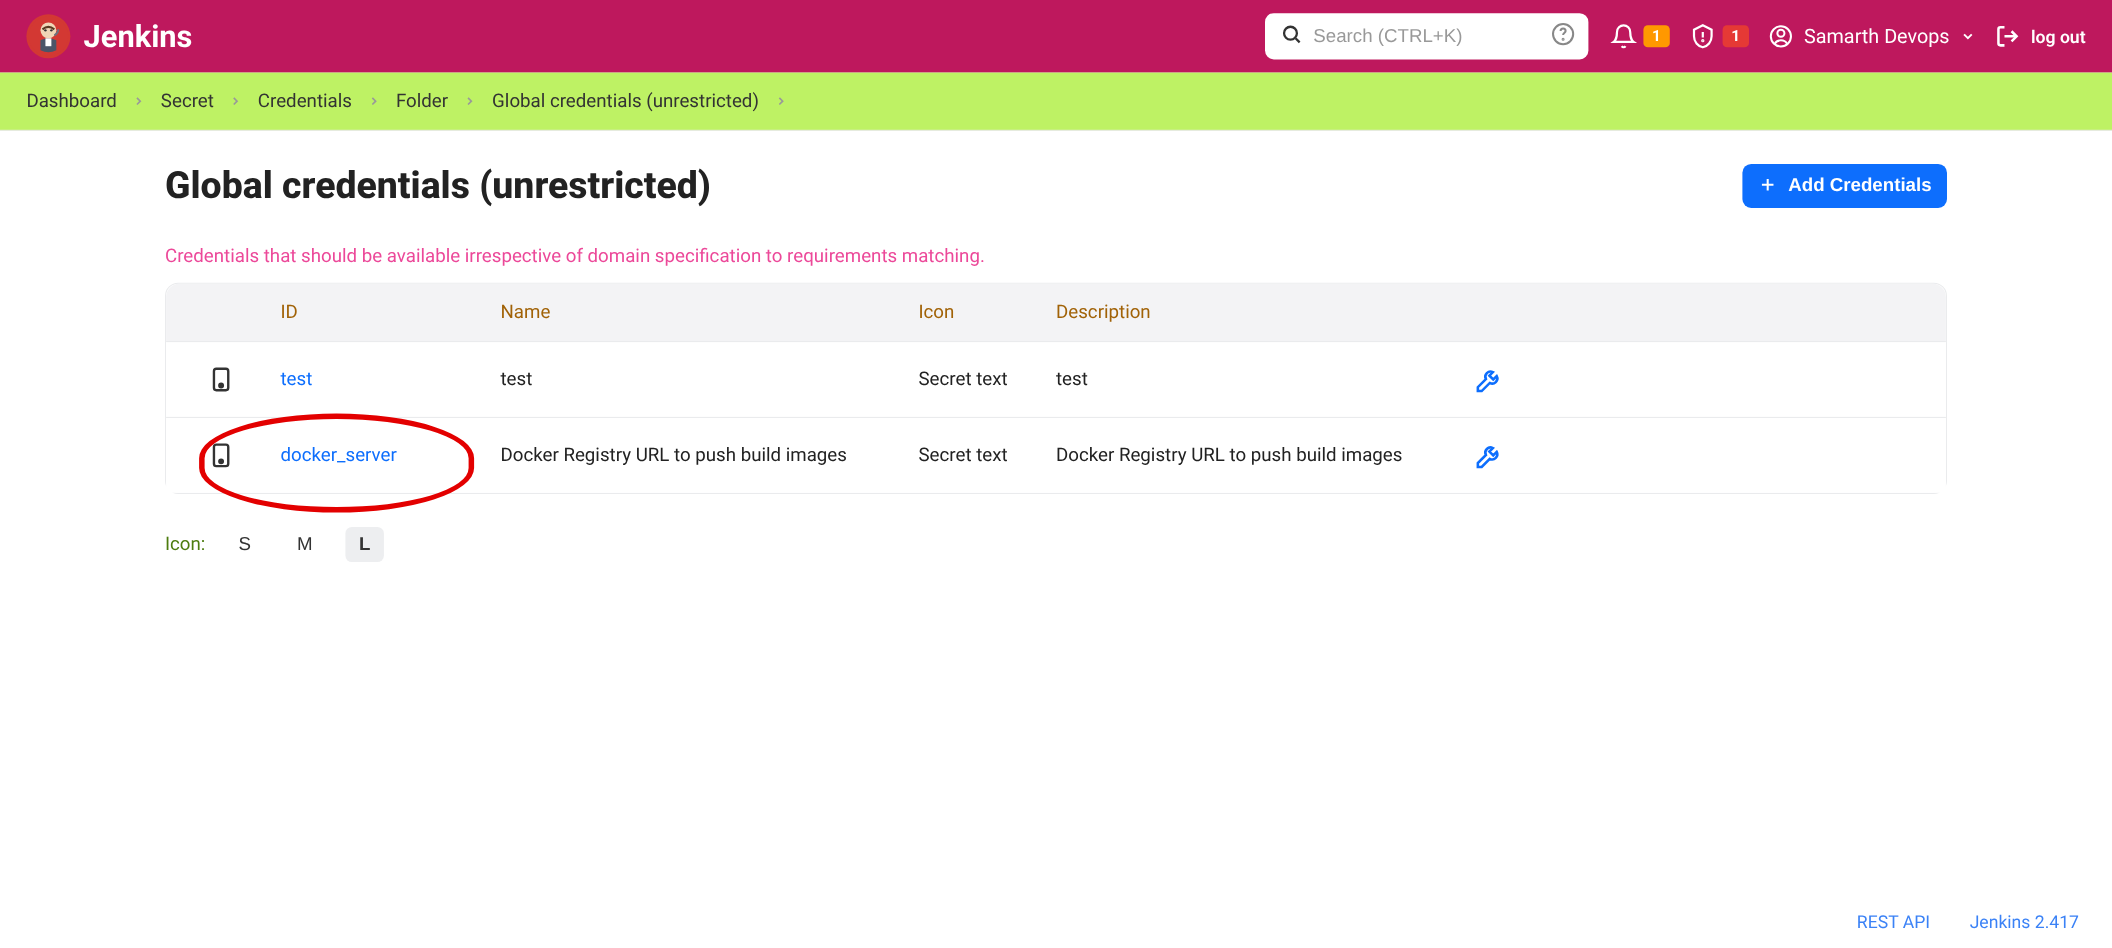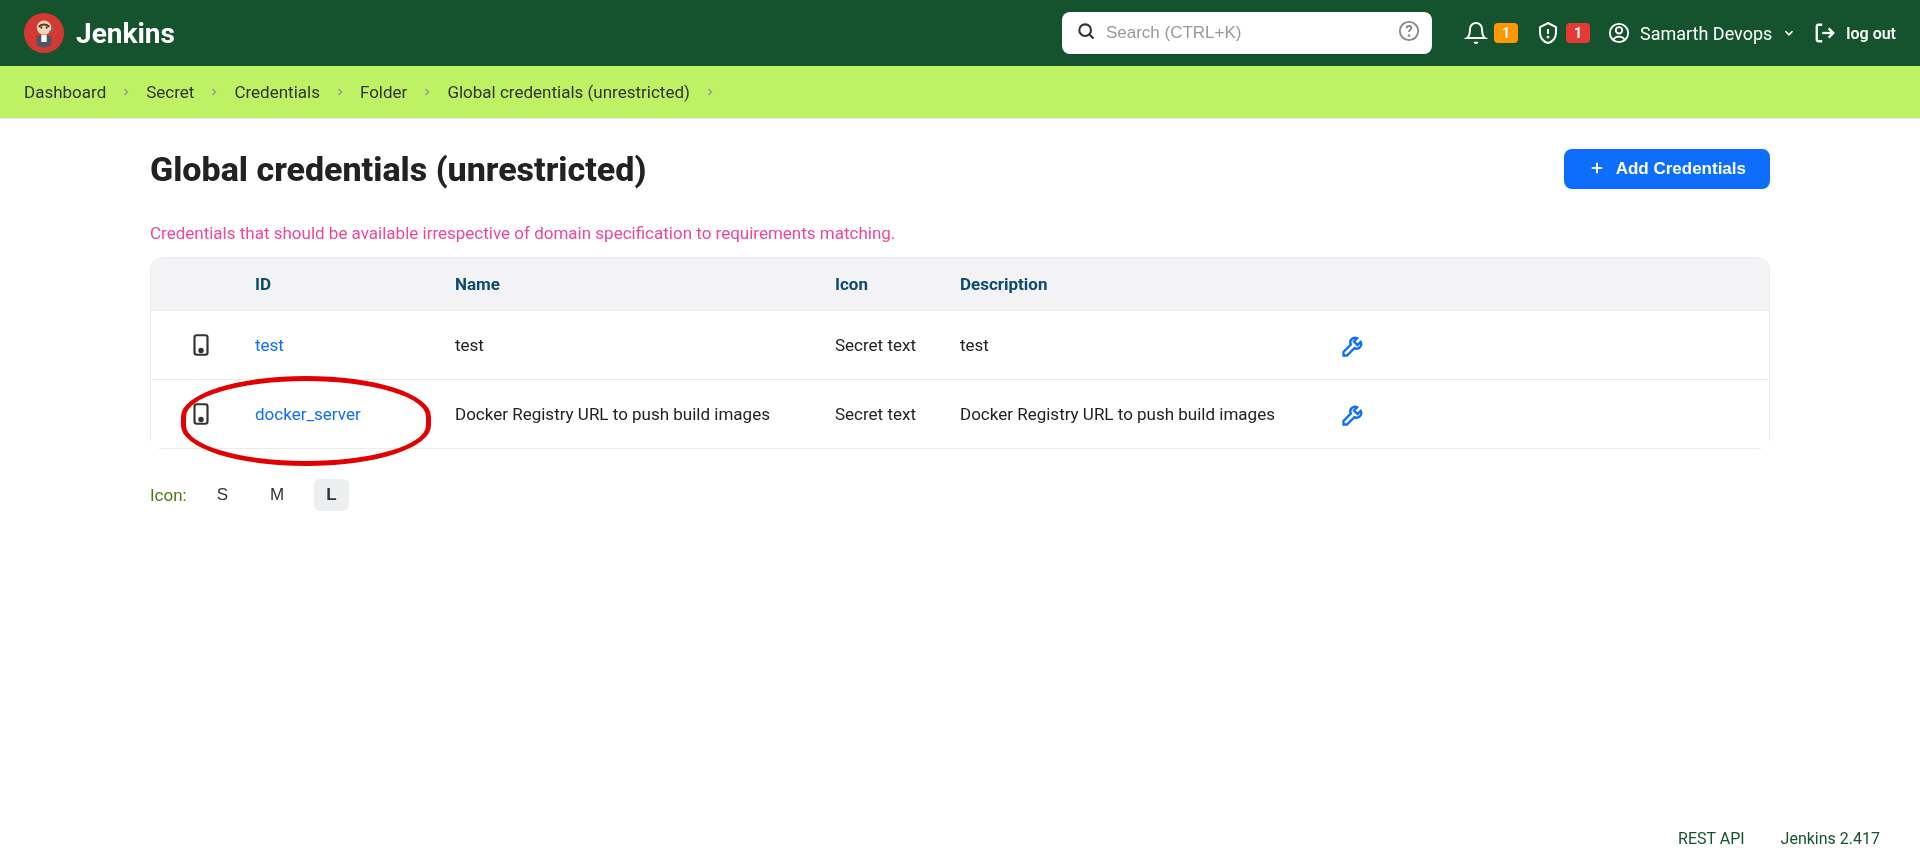--- a/index.html
+++ b/index.html
@@ -1,25 +1,25 @@
 <!DOCTYPE html>
 <html><head>
   <meta charset="utf-8">
   <style>
     * { margin: 0; padding: 0; box-sizing: border-box; }
     body { font-family: -apple-system, BlinkMacSystemFont, "Segoe UI", Roboto, Arial, sans-serif; background: #fff; color: #333; }
 
     
-    .header { background: #14532d; height: 66px; display: flex; align-items: center; padding: 0 24px; gap: 12px; }
+    .header { background: #be185d; height: 66px; display: flex; align-items: center; padding: 0 24px; gap: 0; }
     .logo { display: flex; align-items: center; gap: 12px; }
     .logo-icon { width: 40px; height: 40px; border-radius: 50%; background: #D33833; display: flex; align-items: center; justify-content: center; position: relative; overflow: hidden; }
     .logo-icon svg { width: 36px; height: 36px; }
     .logo-text { color: #fff; font-size: 28px; font-weight: 700; }
 
-    .search-container { margin-left: auto; position: relative; width: 370px; }
+    .search-container { margin-left: auto; position: relative; width: 294px; }
     .search-input { width: 100%; height: 42px; border-radius: 8px; border: none; padding: 0 44px; font-size: 17px; background: #fff; color: #333; }
     .search-input::placeholder { color: #999; }
     .search-icon { position: absolute; left: 14px; top: 50%; transform: translateY(-50%); color: #333; }
     .help-icon { position: absolute; right: 12px; top: 50%; transform: translateY(-50%); color: #888; }
 
     .header-right { display: flex; align-items: center; gap: 18px; margin-left: 20px; }
     .icon-with-badge { display: flex; align-items: center; gap: 6px; color: #fff; }
     .badge { background: #ff9800; color: #fff; font-weight: 700; font-size: 14px; padding: 2px 8px; border-radius: 4px; min-width: 22px; text-align: center; }
     .badge.red { background: #e53935; }
 
@@ -33,47 +33,47 @@
 
     
     .breadcrumb-bar { background: #bef264; border-bottom: 1px solid #eaeaea; padding: 16px 24px; display: flex; align-items: center; gap: 14px; flex-wrap: wrap; }
     .breadcrumb-item { color: #333; font-size: 17px; cursor: pointer; }
     .breadcrumb-sep { color: #999; }
 
     
     .main { padding: 30px 150px 20px; }
     .title-row { display: flex; align-items: center; justify-content: space-between; margin-bottom: 34px; }
     .page-title { font-size: 34px; font-weight: 800; color: #222; }
-    .add-btn { background: #0D6EFD; color: #fff; border: none; border-radius: 8px; padding: 10px 24px; font-size: 17px; font-weight: 600; display: flex; align-items: flex-start; gap: 10px; cursor: pointer; }
+    .add-btn { background: #0D6EFD; color: #fff; border: none; border-radius: 8px; padding: 10px 14px; font-size: 17px; font-weight: 600; display: flex; align-items: flex-start; gap: 10px; cursor: pointer; }
 
     .page-desc { font-size: 17px; color: #ec4899; margin-bottom: 14px; }
 
     
     .table-wrap { border: 1px solid #eaebed; border-radius: 12px; overflow: visible; position: relative; }
     .table-header { background: #f3f3f5; display: grid; grid-template-columns: 100px 200px 380px 125px 340px 115px; padding: 16px 0; border-radius: 12px 12px 0 0; }
-    .th { font-weight: 700; font-size: 17px; color: #0c4a6e; padding: 0 4px; }
+    .th { font-weight: 400; font-size: 17px; color: #a16207; padding: 0 4px; }
     .table-row { display: grid; grid-template-columns: 100px 200px 380px 125px 340px 115px; padding: 20px 0; border-top: 1px solid #eaebed; align-items: center; background: #fff; }
     .table-row:last-child { border-radius: 0 0 12px 12px; }
     .td { font-size: 17px; color: #222; padding: 0 4px; }
     .td-link { color: #0D6EFD; cursor: pointer; }
     .td-icon-cell { display: flex; justify-content: center; }
     .td-action { display: flex; justify-content: center; }
     .wrench-icon { color: #0D6EFD; cursor: pointer; }
 
     
     .annotation { position: absolute; border: 5px solid #e30000; border-radius: 50% / 45%; pointer-events: none; }
 
     
     .icon-size-row { display: flex; align-items: center; gap: 18px; margin-top: 30px; }
     .icon-size-label { font-size: 17px; color: #4d7c0f; }
     .icon-size-btn { font-size: 17px; padding: 6px 12px; border: none; background: transparent; cursor: pointer; color: #333; border-radius: 6px; }
     .icon-size-btn.active { background: #edeef0; font-weight: 600; }
 
     
-    .footer { position: fixed; bottom: 0; right: 12px; padding: 14px 28px; display: flex; gap: 36px; font-size: 16px; color: #14532d; background: #fff; }
+    .footer { position: fixed; bottom: 0; right: 2px; padding: 14px 28px; display: flex; gap: 36px; font-size: 16px; color: #3b82f6; background: #fff; }
     .footer-link { cursor: pointer; }
   </style>
 </head>
 <body>
 
 <header class="header">
   <div class="logo">
     <div class="logo-icon">
       <svg viewBox="0 0 40 40">
         <circle cx="20" cy="20" r="20" fill="#D33833"></circle>

